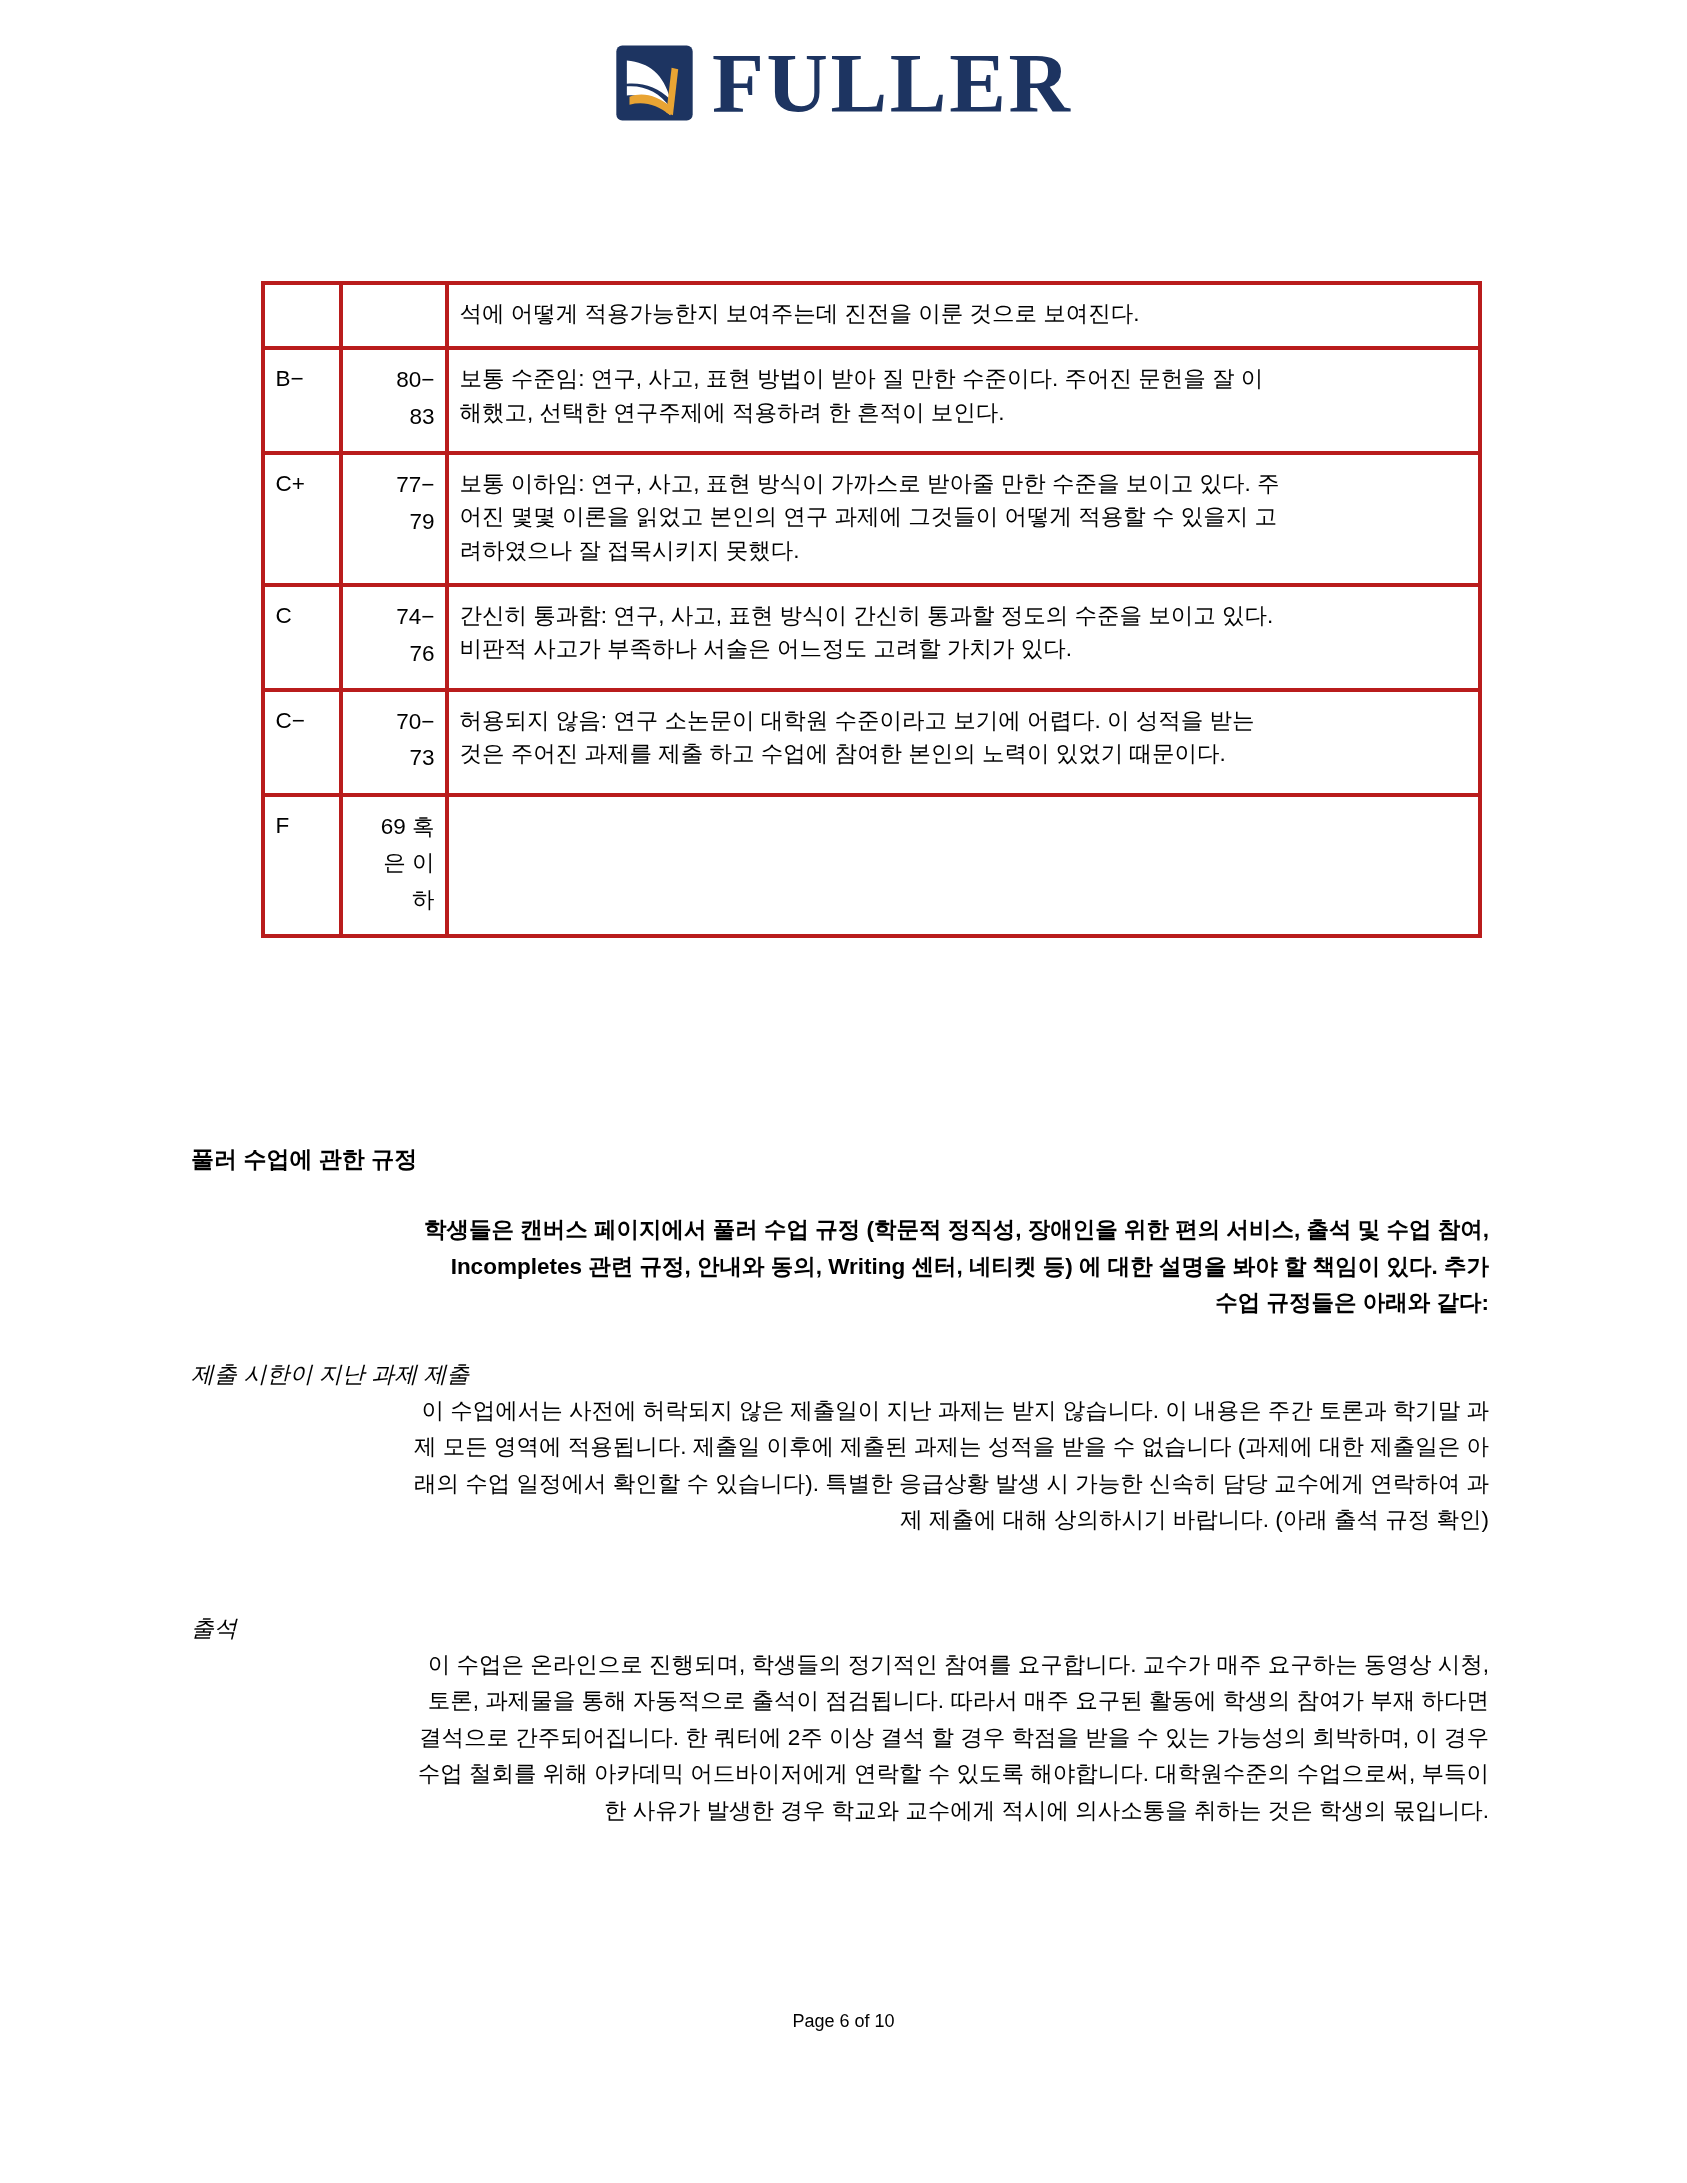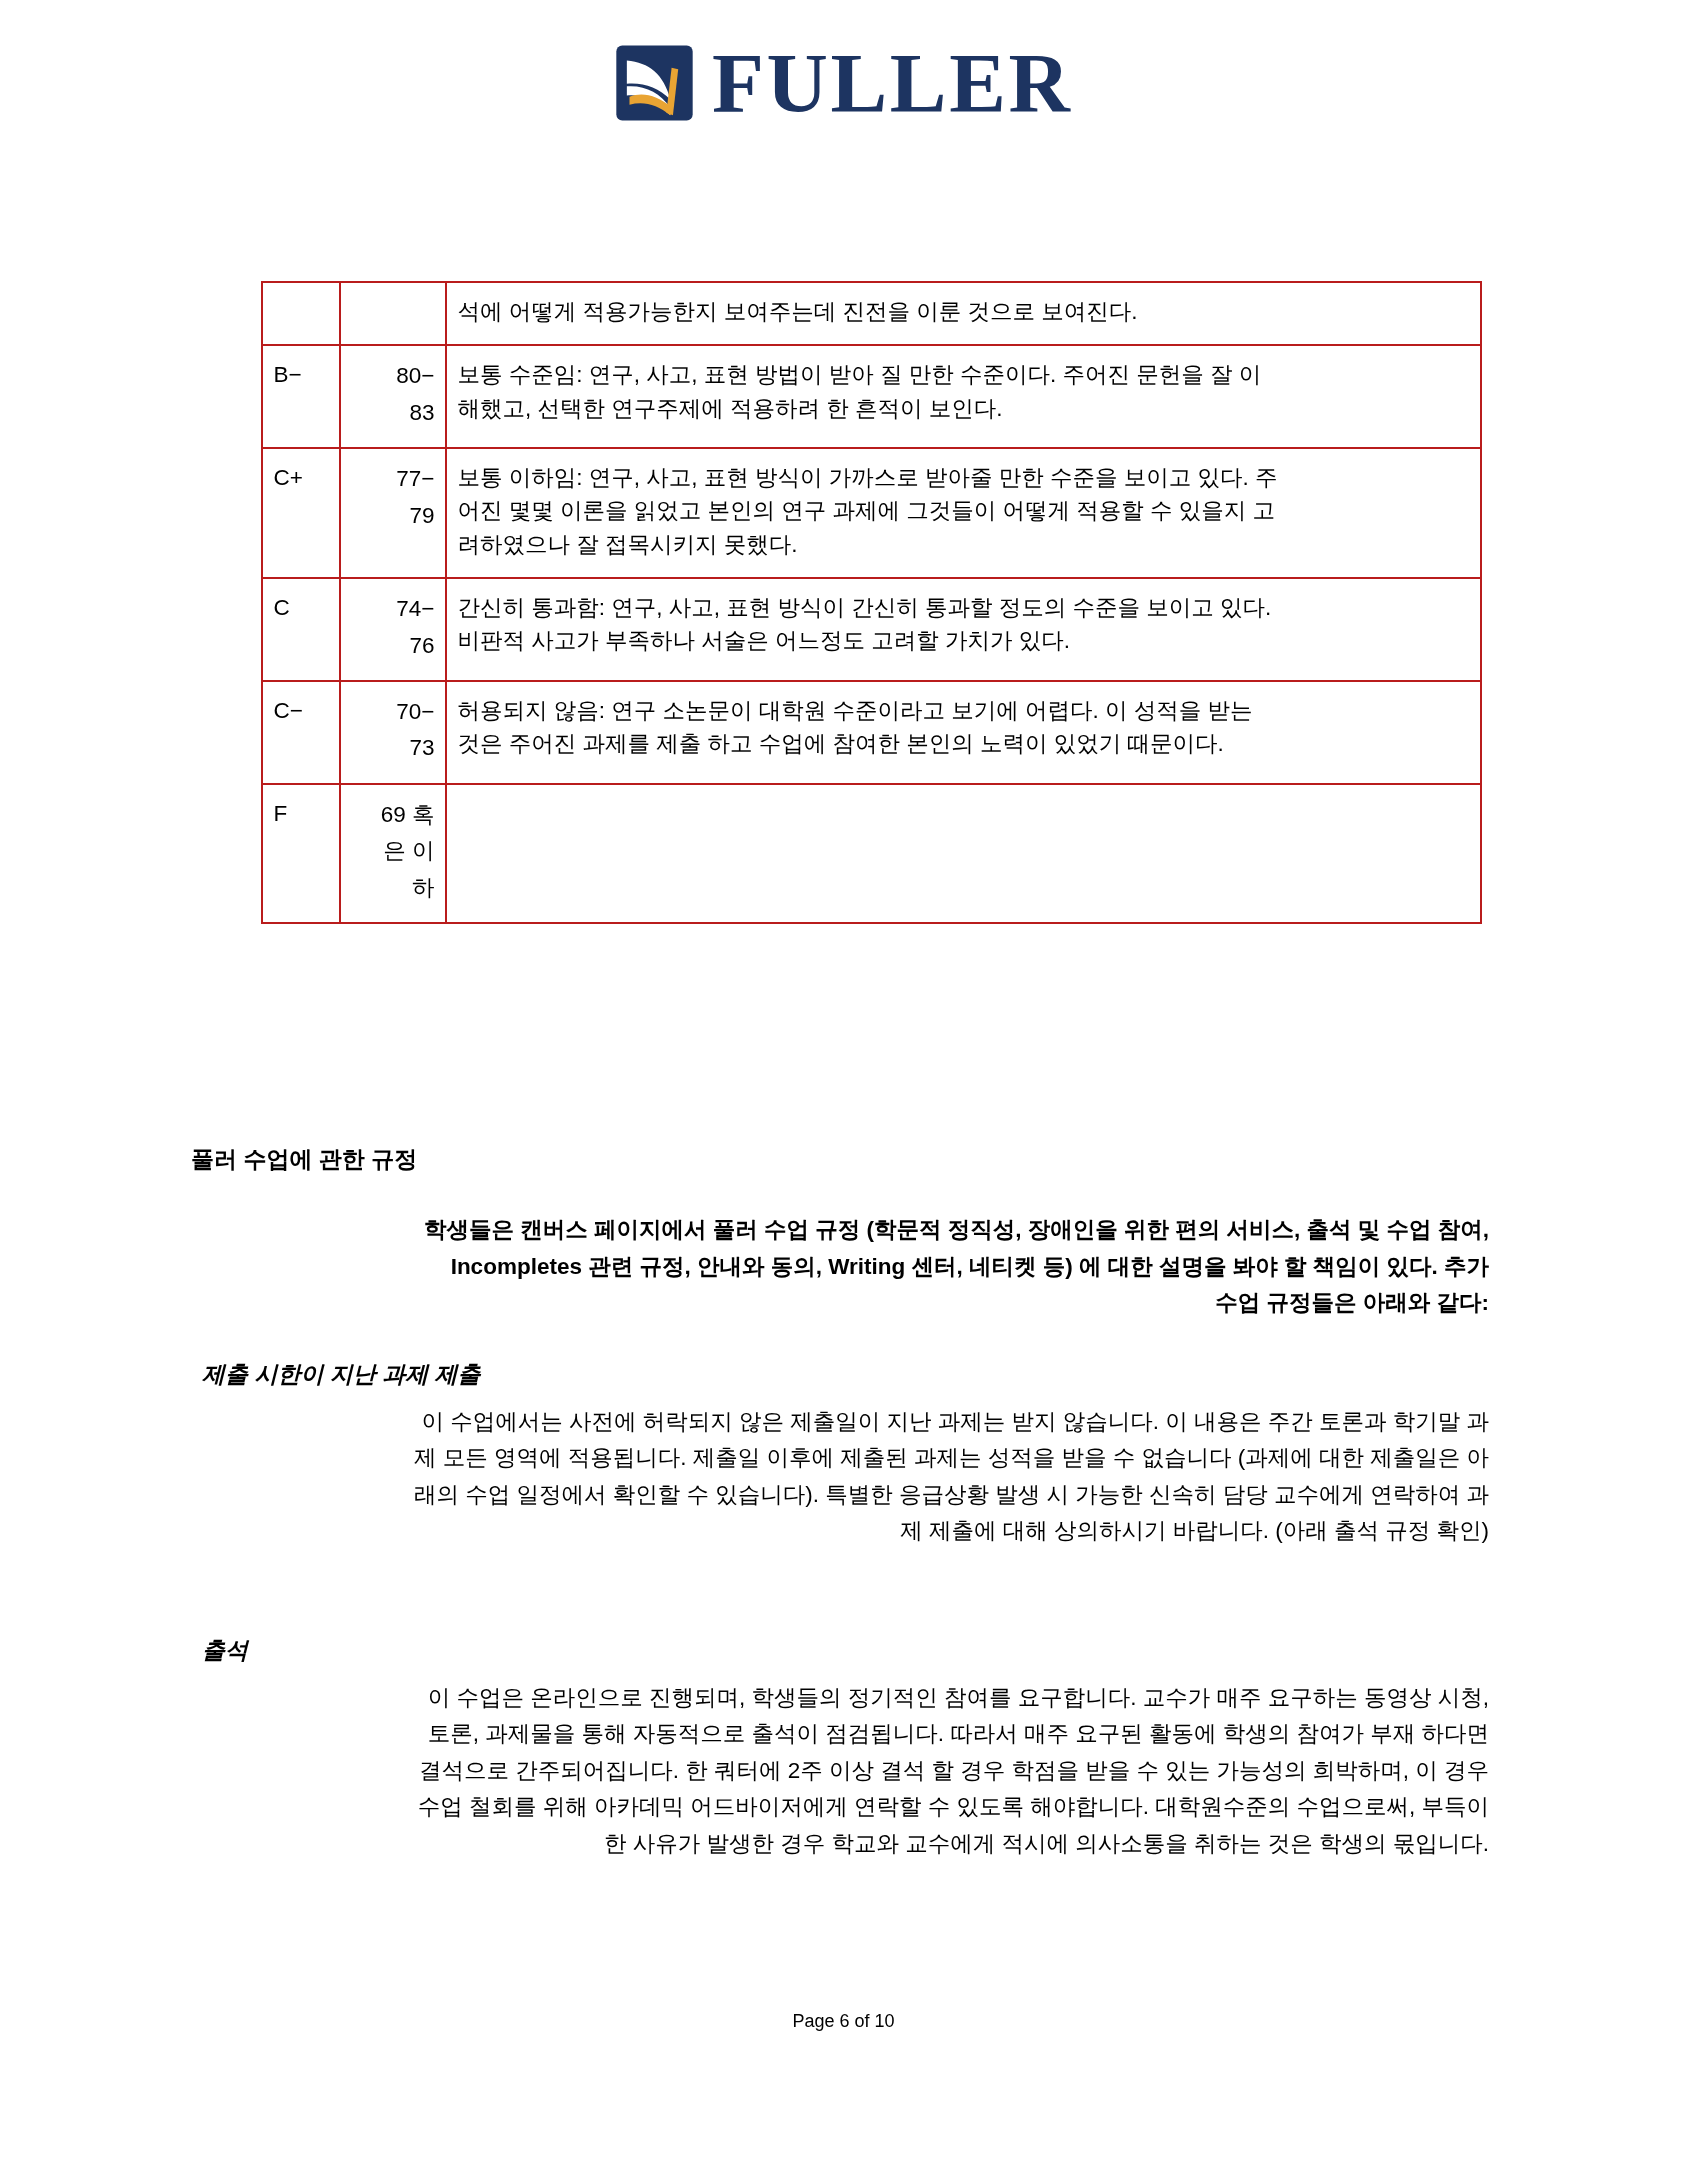--- a/index.html
+++ b/index.html
@@ -44,21 +44,21 @@
     left: 261px;
     top: 281px;
     width: 1221px;
   }
   table.grade-table {
     border-collapse: collapse;
     width: 100%;
     table-layout: fixed;
   }
   table.grade-table td {
-    border: 2px solid #b91c1c;
+    border: 4px solid #b91c1c;
     vertical-align: top;
     padding: 12px 10.6px 16px 10.6px;
     font-size: 22.5px;
     line-height: 1.48;
     font-weight: 400;
   }
   td.col-grade { width: 78px; }
   td.col-range { width: 106px; }
   td.col-desc  { width: auto; padding-left: 14.6px; padding-right: 14.6px; }
   .cell-line { display: block; white-space: normal; }
@@ -75,24 +75,24 @@
     top: 1141px;
     font-size: 22.5px;
     line-height: 1.62;
   }
   .h-bold {
     font-weight: 700;
     font-size: 23px;
     margin: 0 0 34px 0;
   }
   .h-bold-italic {
-    font-weight: 700;
+    font-weight: 400;
     font-style: italic;
     font-size: 23px;
-    margin: 11px;
+    margin: 0;
     padding: 0;
   }
   p.para {
     margin: 0 0 34px 0;
     font-weight: 700;
   }
   p.para-tight { margin: 0 0 34px 0; }
   .ln { display: block; text-align: right; }
   .spacer-lg { height: 37px; }
 

